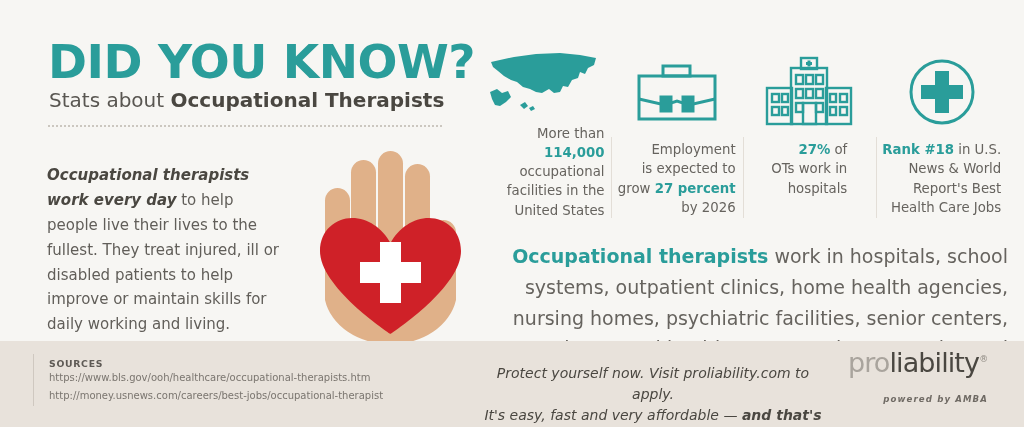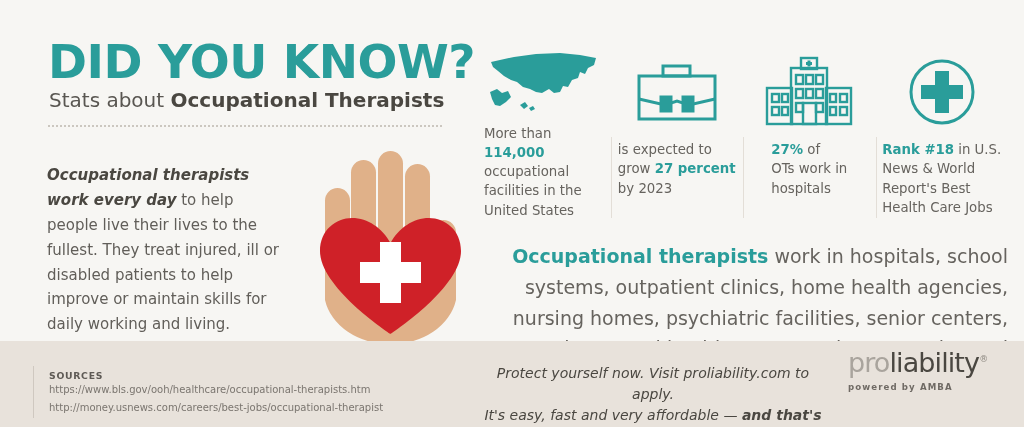--- a/index.html
+++ b/index.html
@@ -46,38 +46,38 @@
   .stat{
     position:relative;flex:1;display:flex;flex-direction:column;
     align-items:center;
   }
   .stat + .stat::before{
     content:"";position:absolute;left:0;top:93px;bottom:2px;width:1px;
     background:#e3ded7;
   }
   .stat-icon{height:96px;display:flex;align-items:center;justify-content:center;}
   .stat-text{
-    text-align:left;font-size:13.3px;line-height:1.45;color:#66635e;
+    text-align:right;font-size:13.3px;line-height:1.45;color:#66635e;
     padding:0 6px;
   }
   .stat-text b{color:#2a9d9a;font-weight:bold;}
 
   
   .workplaces{
     position:absolute;left:478px;top:241px;width:530px;
     text-align:right;font-size:19px;line-height:1.62;color:#66635e;
   }
   .workplaces b{color:#2a9d9a;font-weight:bold;}
 
   
   .footer{
     position:absolute;left:0;top:341px;width:1024px;height:86px;
     background:#e8e2db;
   }
-  .sources{position:absolute;left:33px;top:17px;padding-left:16px;margin-top:12px;}
+  .sources{position:absolute;left:33px;top:17px;padding-left:16px;}
   .sources::before{
     content:"";position:absolute;left:0;top:-4px;bottom:-2px;width:1px;
     background:#cfc8c0;
   }
   .sources-title{
     font-size:9.3px;font-weight:bold;letter-spacing:0.7px;color:#5e5a55;
   }
   .source-link{
     font-size:10px;color:#7a756f;line-height:1.75;white-space:nowrap;
   }
@@ -87,22 +87,22 @@
   }
   .cta b{font-weight:bold;}
   .logo{position:absolute;left:848px;top:8px;width:140px;}
   .logo-word{
     font-size:27px;letter-spacing:-0.9px;line-height:1;white-space:nowrap;
     color:#4a4741;
   }
   .logo-word .pro{color:#a9a49d;}
   .logo-reg{font-size:9px;vertical-align:super;color:#8e8982;}
   .logo-tag{
-    margin-top:6px;text-align:left;font-size:8.6px;font-weight:bold;
-    letter-spacing:1.1px;color:#6f6a64;white-space:nowrap;
+    margin-top:18px;text-align:right;font-size:8.6px;font-weight:bold;
+    letter-spacing:1.1px;color:#6f6a64;white-space:nowrap;font-style:italic;
   }
 </style>
 </head>
 <body>
 
 <div class="poster">
 
   <div class="headline">DID YOU KNOW?</div>
   <div class="subhead"><span>Stats about </span><b>Occupational Therapists</b></div>
   <div class="dotrule"></div>
@@ -152,23 +152,24 @@
       <div class="stat-icon">
         <svg width="84" height="62" viewBox="0 0 84 62" fill="none" stroke="#2a9d9a" stroke-width="3">
           <rect x="28" y="5" width="27" height="10"></rect>
           <rect x="4" y="15" width="76" height="43"></rect>
           <path d="M4 38 L30 44 L42 40 L54 44 L80 38"></path>
           <rect x="26" y="36" width="10" height="14" fill="#2a9d9a"></rect>
           <rect x="48" y="36" width="10" height="14" fill="#2a9d9a"></rect>
         </svg>
       </div>
       <div class="stat-text">
+          <div><span>Employment</span></div>
           <div><span>is expected to</span></div>
           <div><span>grow </span><b>27 percent</b></div>
-          <div><span>by 2023</span></div>
+          <div><span>by 2026</span></div>
         </div>
     </div>
 
     <div class="stat">
       <div class="stat-icon">
         <svg width="92" height="72" viewBox="0 0 92 72" fill="none" stroke="#2a9d9a" stroke-width="2.4">
           <rect x="28" y="12" width="36" height="56"></rect>
           <rect x="38" y="2" width="16" height="11"></rect>
           <path d="M46 4.5 v6 M43 7.5 h6" stroke-width="3"></path>
           <rect x="4" y="32" width="25" height="36"></rect>

